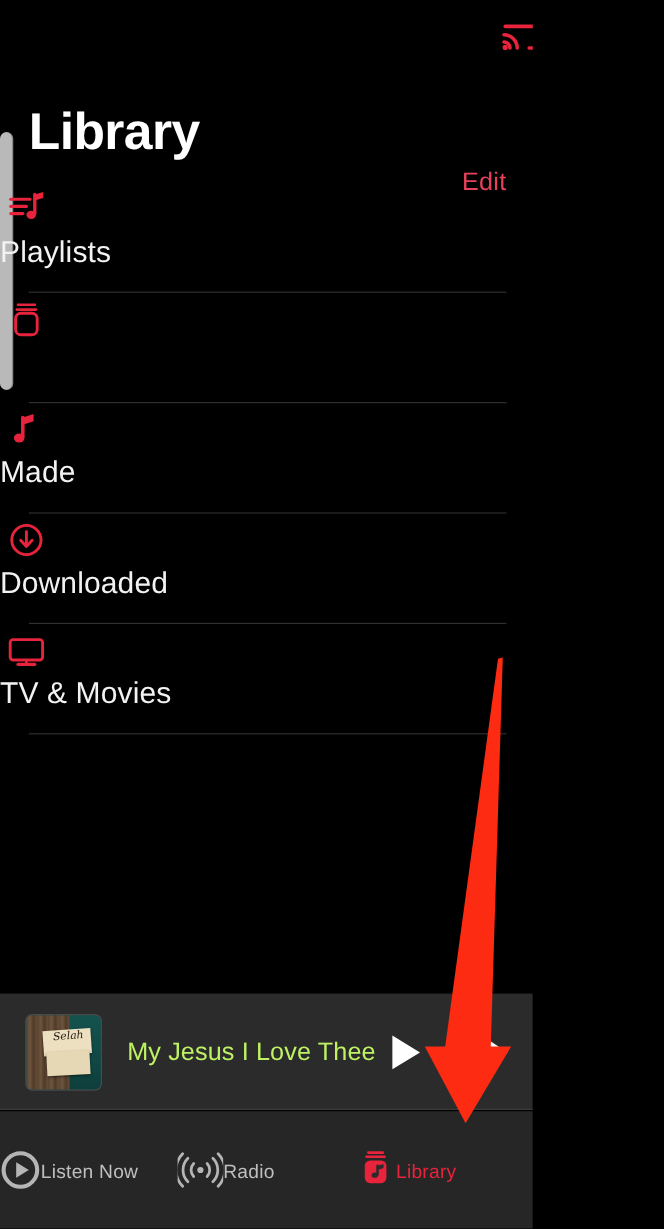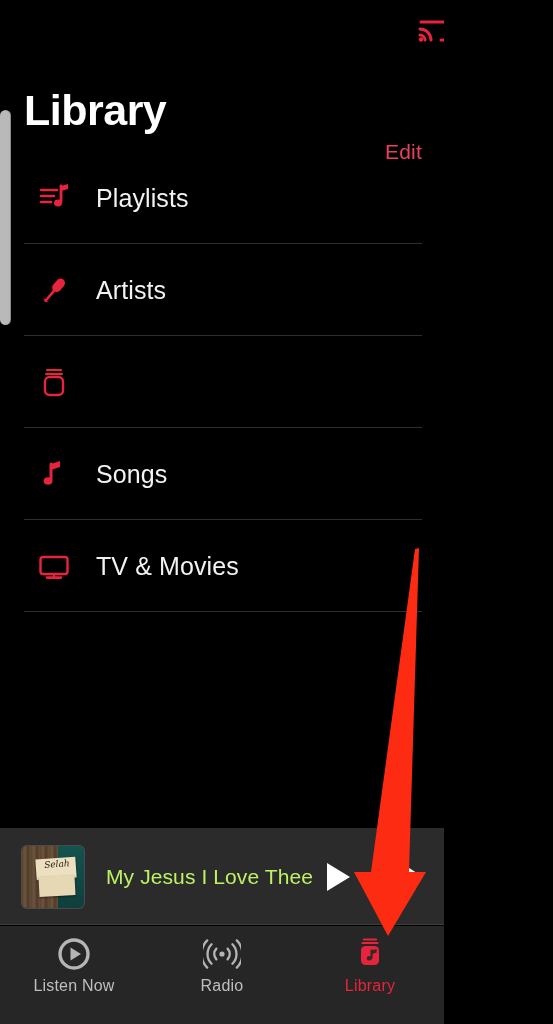--- a/index.html
+++ b/index.html
@@ -97,23 +97,23 @@
   .list {
     position: absolute;
     top: 152px;
     left: 0;
     right: 0;
   }
   .row {
     position: relative;
     height: 92px;
     display: flex;
-    align-items: center;
-    padding-left: 32px;
+    align-items: flex-start;
     box-sizing: border-box;
+    flex-direction: column;
   }
   .row::after {
     content: "";
     position: absolute;
     left: 24px;
     right: 22px;
     bottom: 0;
     height: 1px;
     background: #2e2e2e;
   }
@@ -235,23 +235,22 @@
     position: absolute;
     left: 0; right: 0;
     top: 926px;
     height: 98px;
     background: #262626;
     display: flex;
   }
   .tab {
     flex: 1 1 0;
     display: flex;
-    flex-direction: column;
-    align-items: center;
-    padding-top: 10px;
+    flex-direction: row;
+    align-items: center;
     box-sizing: border-box;
   }
   .tab-icon {
     height: 36px;
     display: flex;
     align-items: center;
     justify-content: center;
   }
   .tab-label {
     margin-top: 5px;
@@ -311,32 +310,20 @@
             <line x1="4" y1="21" x2="14" y2="21"></line>
           </g>
           <path d="M24 5 v16" stroke="#e8233c" stroke-width="2.8" stroke-linecap="round" fill="none"></path>
           <path d="M24 5 l7 -2 v5 l-7 2 z" fill="#e8233c"></path>
           <ellipse cx="21" cy="22" rx="4" ry="3.4" fill="#e8233c"></ellipse>
         </svg>
       </span>
       <span class="row-label">Playlists</span>
     </div>
 
-    <div class="row">
-      <span class="row-icon">
-        <svg width="34" height="34" viewBox="0 0 34 34">
-          <g transform="rotate(40 17 17)">
-            <rect x="13" y="3" width="9" height="15" rx="4.5" fill="#e8233c"></rect>
-            <path d="M17.5 18 v12" stroke="#e8233c" stroke-width="2.6" stroke-linecap="round"></path>
-            <path d="M14 30 l3.5 2 l3.5 -2 z" fill="#e8233c"></path>
-          </g>
-        </svg>
-      </span>
-      <span class="row-label">Artists</span>
-    </div>
 
     <div class="row">
       <span class="row-icon">
         <svg width="34" height="34" viewBox="0 0 34 34">
           <g stroke="#e8233c" stroke-width="2.2" fill="none" stroke-linecap="round">
             <path d="M10 5 h14"></path>
             <path d="M9 9 h16"></path>
           </g>
           <rect x="8" y="12" width="18" height="18" rx="4.5" fill="none" stroke="#e8233c" stroke-width="2.4"></rect>
         </svg>
@@ -344,24 +331,34 @@
     </div>
 
     <div class="row">
       <span class="row-icon">
         <svg width="34" height="34" viewBox="0 0 34 34">
           <path d="M14 7 v16" stroke="#e8233c" stroke-width="3" stroke-linecap="round" fill="none"></path>
           <path d="M14 7 l9 -3 v6 l-9 3 z" fill="#e8233c"></path>
           <ellipse cx="11" cy="24" rx="4.4" ry="3.8" fill="#e8233c"></ellipse>
         </svg>
       </span>
-      <span class="row-label">Songs</span>
-    </div>
-
-
+      <span class="row-label">Made</span>
+    </div>
+
+
+    <div class="row">
+      <span class="row-icon">
+        <svg width="34" height="34" viewBox="0 0 34 34">
+          <circle cx="17" cy="17" r="12.2" fill="none" stroke="#e8233c" stroke-width="2.4"></circle>
+          <path d="M17 10 v12" stroke="#e8233c" stroke-width="2.4" stroke-linecap="round"></path>
+          <path d="M12.2 17.2 L17 22.4 L21.8 17.2" fill="none" stroke="#e8233c" stroke-width="2.4" stroke-linecap="round" stroke-linejoin="round"></path>
+        </svg>
+      </span>
+      <span class="row-label">Downloaded</span>
+    </div>
 
     <div class="row">
       <span class="row-icon">
         <svg width="34" height="34" viewBox="0 0 34 34">
           <rect x="3.5" y="8" width="27" height="17" rx="2.4" fill="none" stroke="#e8233c" stroke-width="2.4"></rect>
           <path d="M10 28.6 h14" stroke="#e8233c" stroke-width="2.6" stroke-linecap="round"></path>
           <path d="M17 25 v3.4" stroke="#e8233c" stroke-width="2.2"></path>
         </svg>
       </span>
       <span class="row-label">TV &amp; Movies</span>

